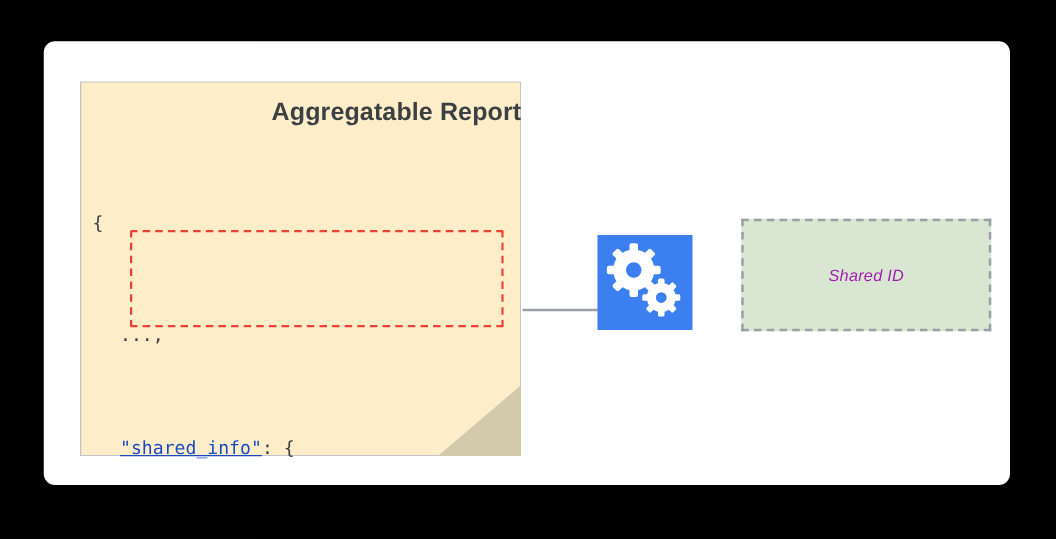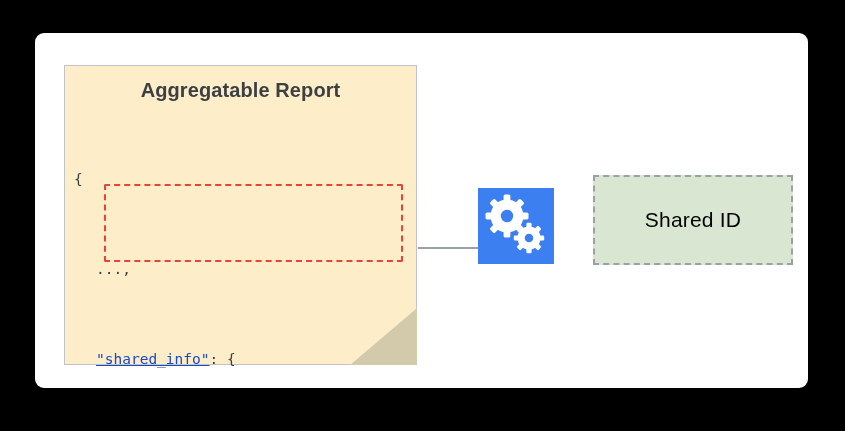--- a/index.html
+++ b/index.html
@@ -57,21 +57,21 @@
     height: 57px;
     background: #d2caaa;
     clip-path: polygon(100% 0, 100% 100%, 0 100%);
   }
 
   #note-title {
     position: absolute;
     left: 0;
     right: 0;
     top: 14px;
-    text-align: center;
+    text-align: right;
     font-size: 20px;
     font-weight: bold;
     color: #3c4043;
     letter-spacing: .1px;
   }
 
   
   #code {
     position: absolute;
     left: 10px;
@@ -153,23 +153,24 @@
     width: 200px;
     height: 90px;
     background: #d9e7d2;
     border: 2px dashed #9aa0a6;
     box-sizing: border-box;
     display: flex;
     align-items: center;
     justify-content: center;
   }
   #shared-id-label {
-    font-size: 21px;
-    color: #000000;
+    font-size: 13px;
+    color: #a21caf;
     letter-spacing: .2px;
+    font-style: italic;
   }
 </style>
 </head>
 <body>
 
 <div id="stage">
 
   <div id="card">
 
     <div id="note-wrap">

